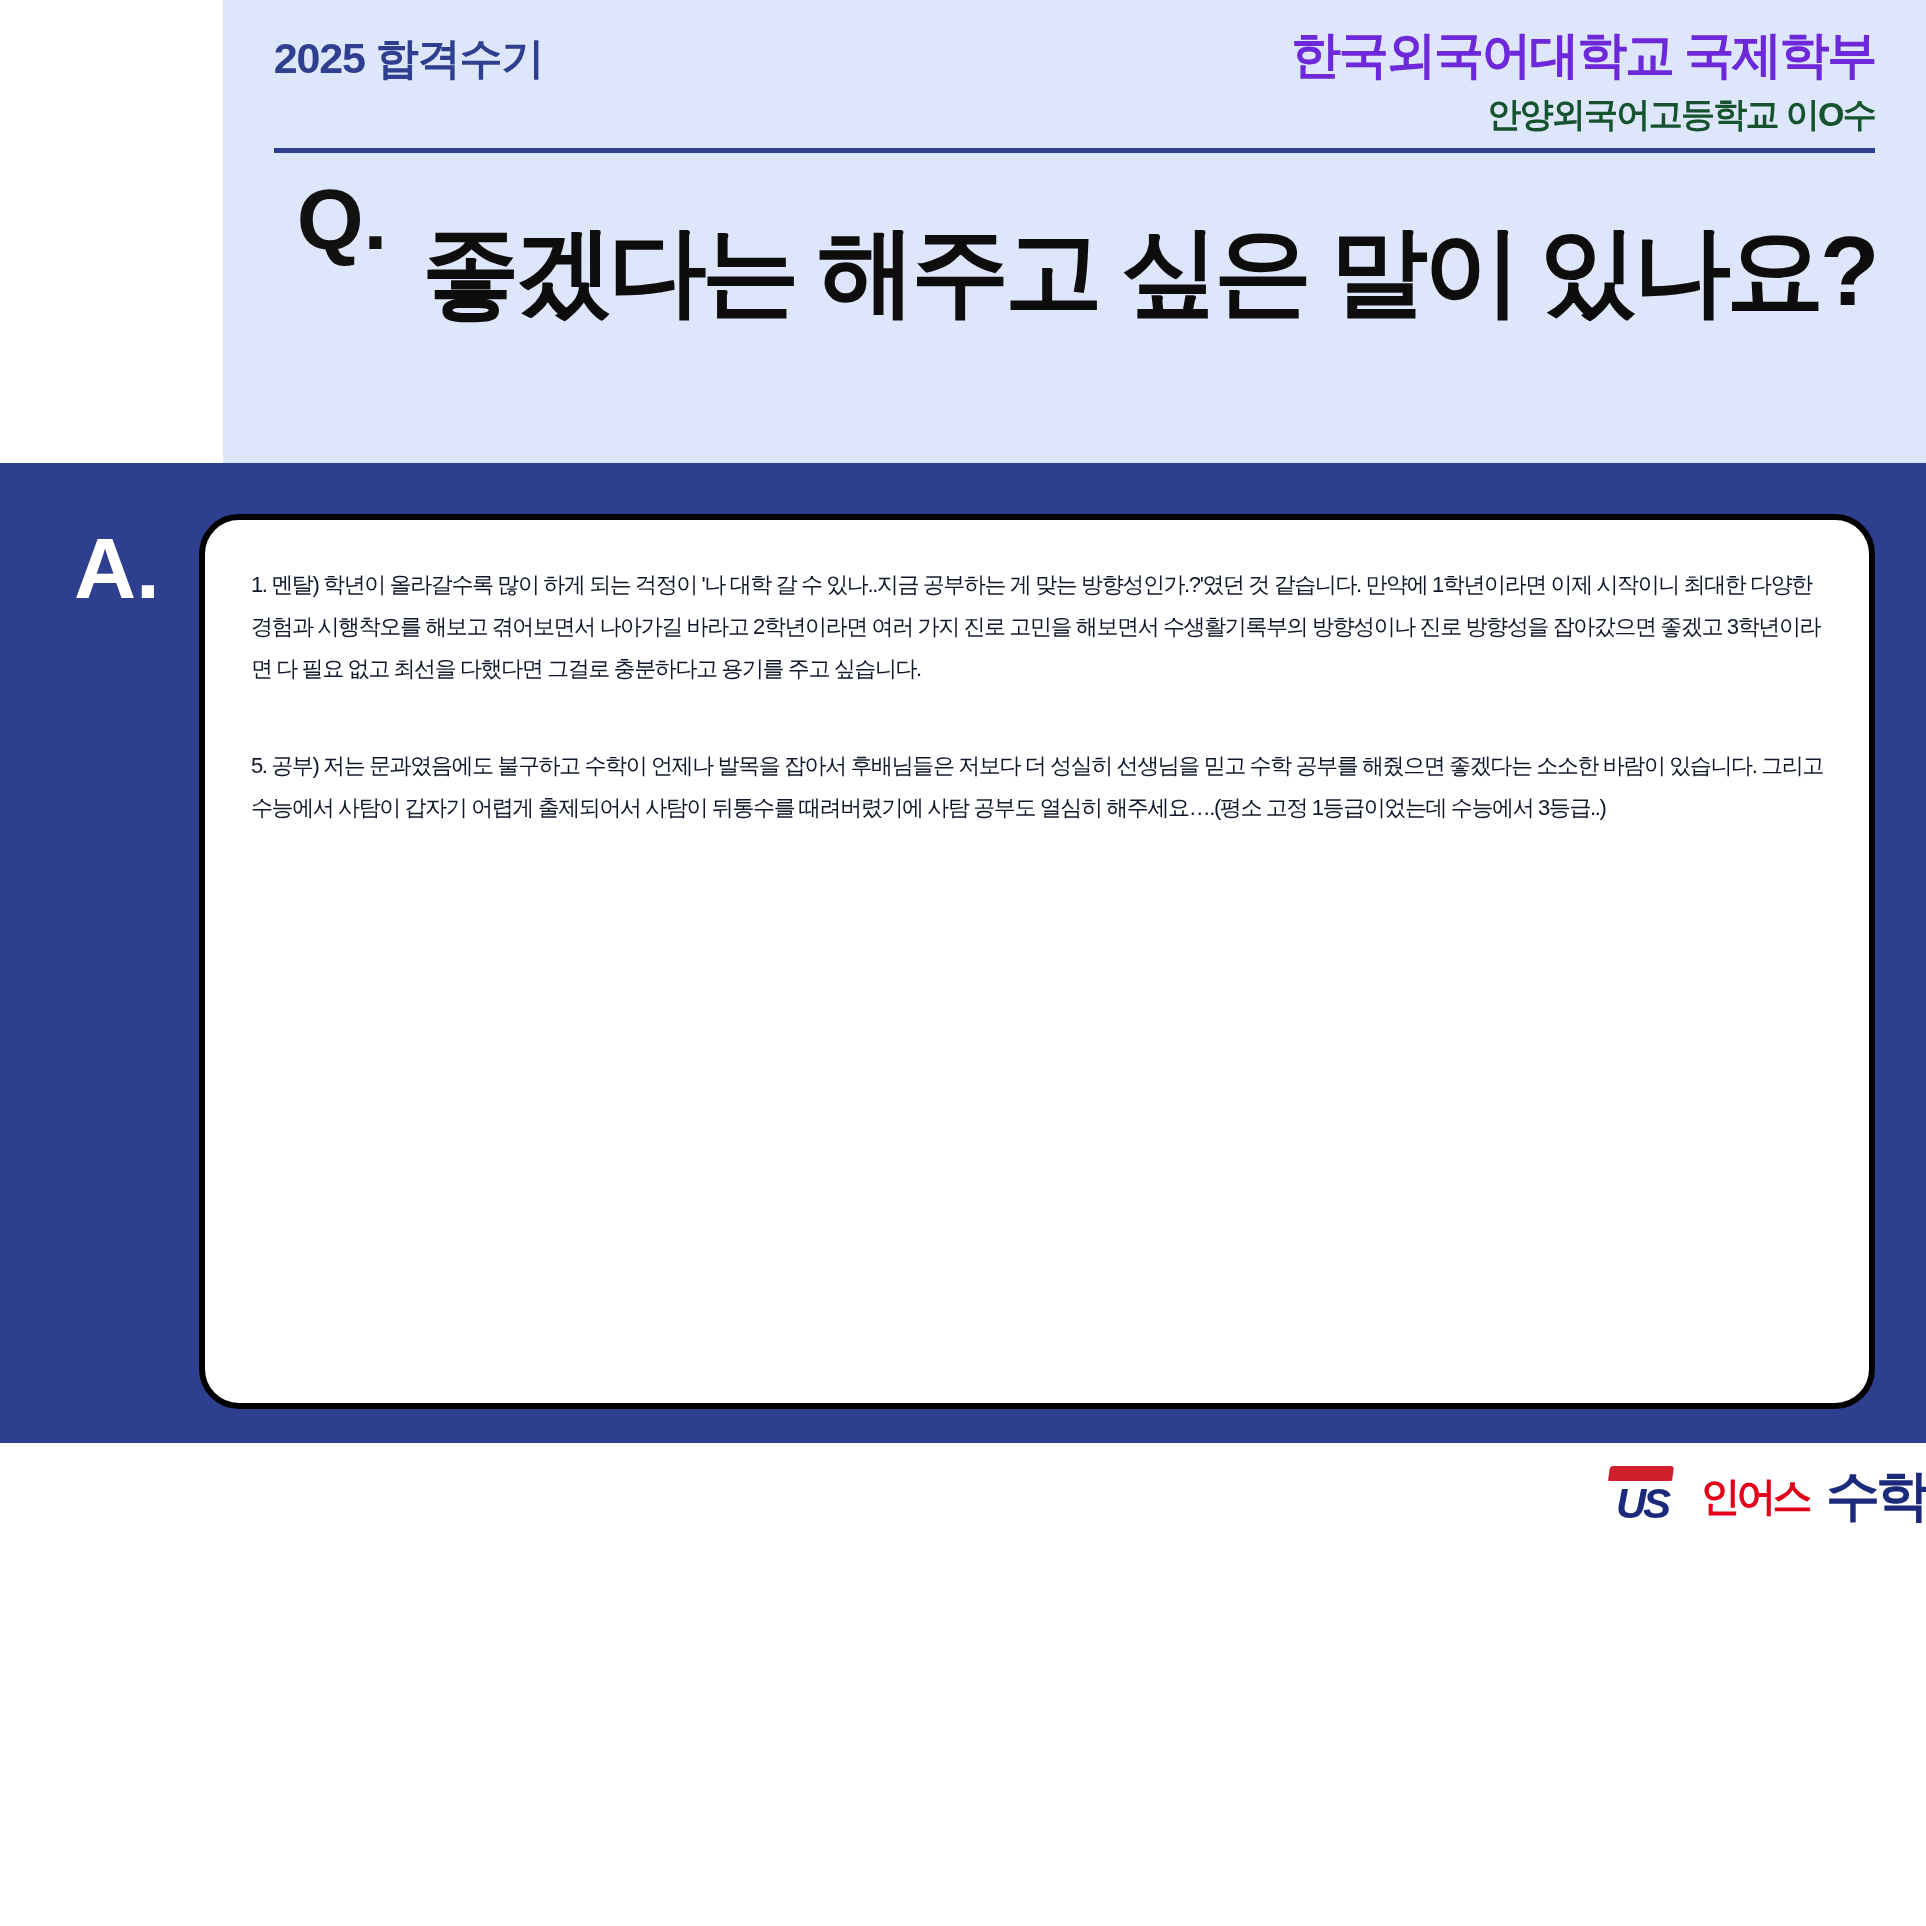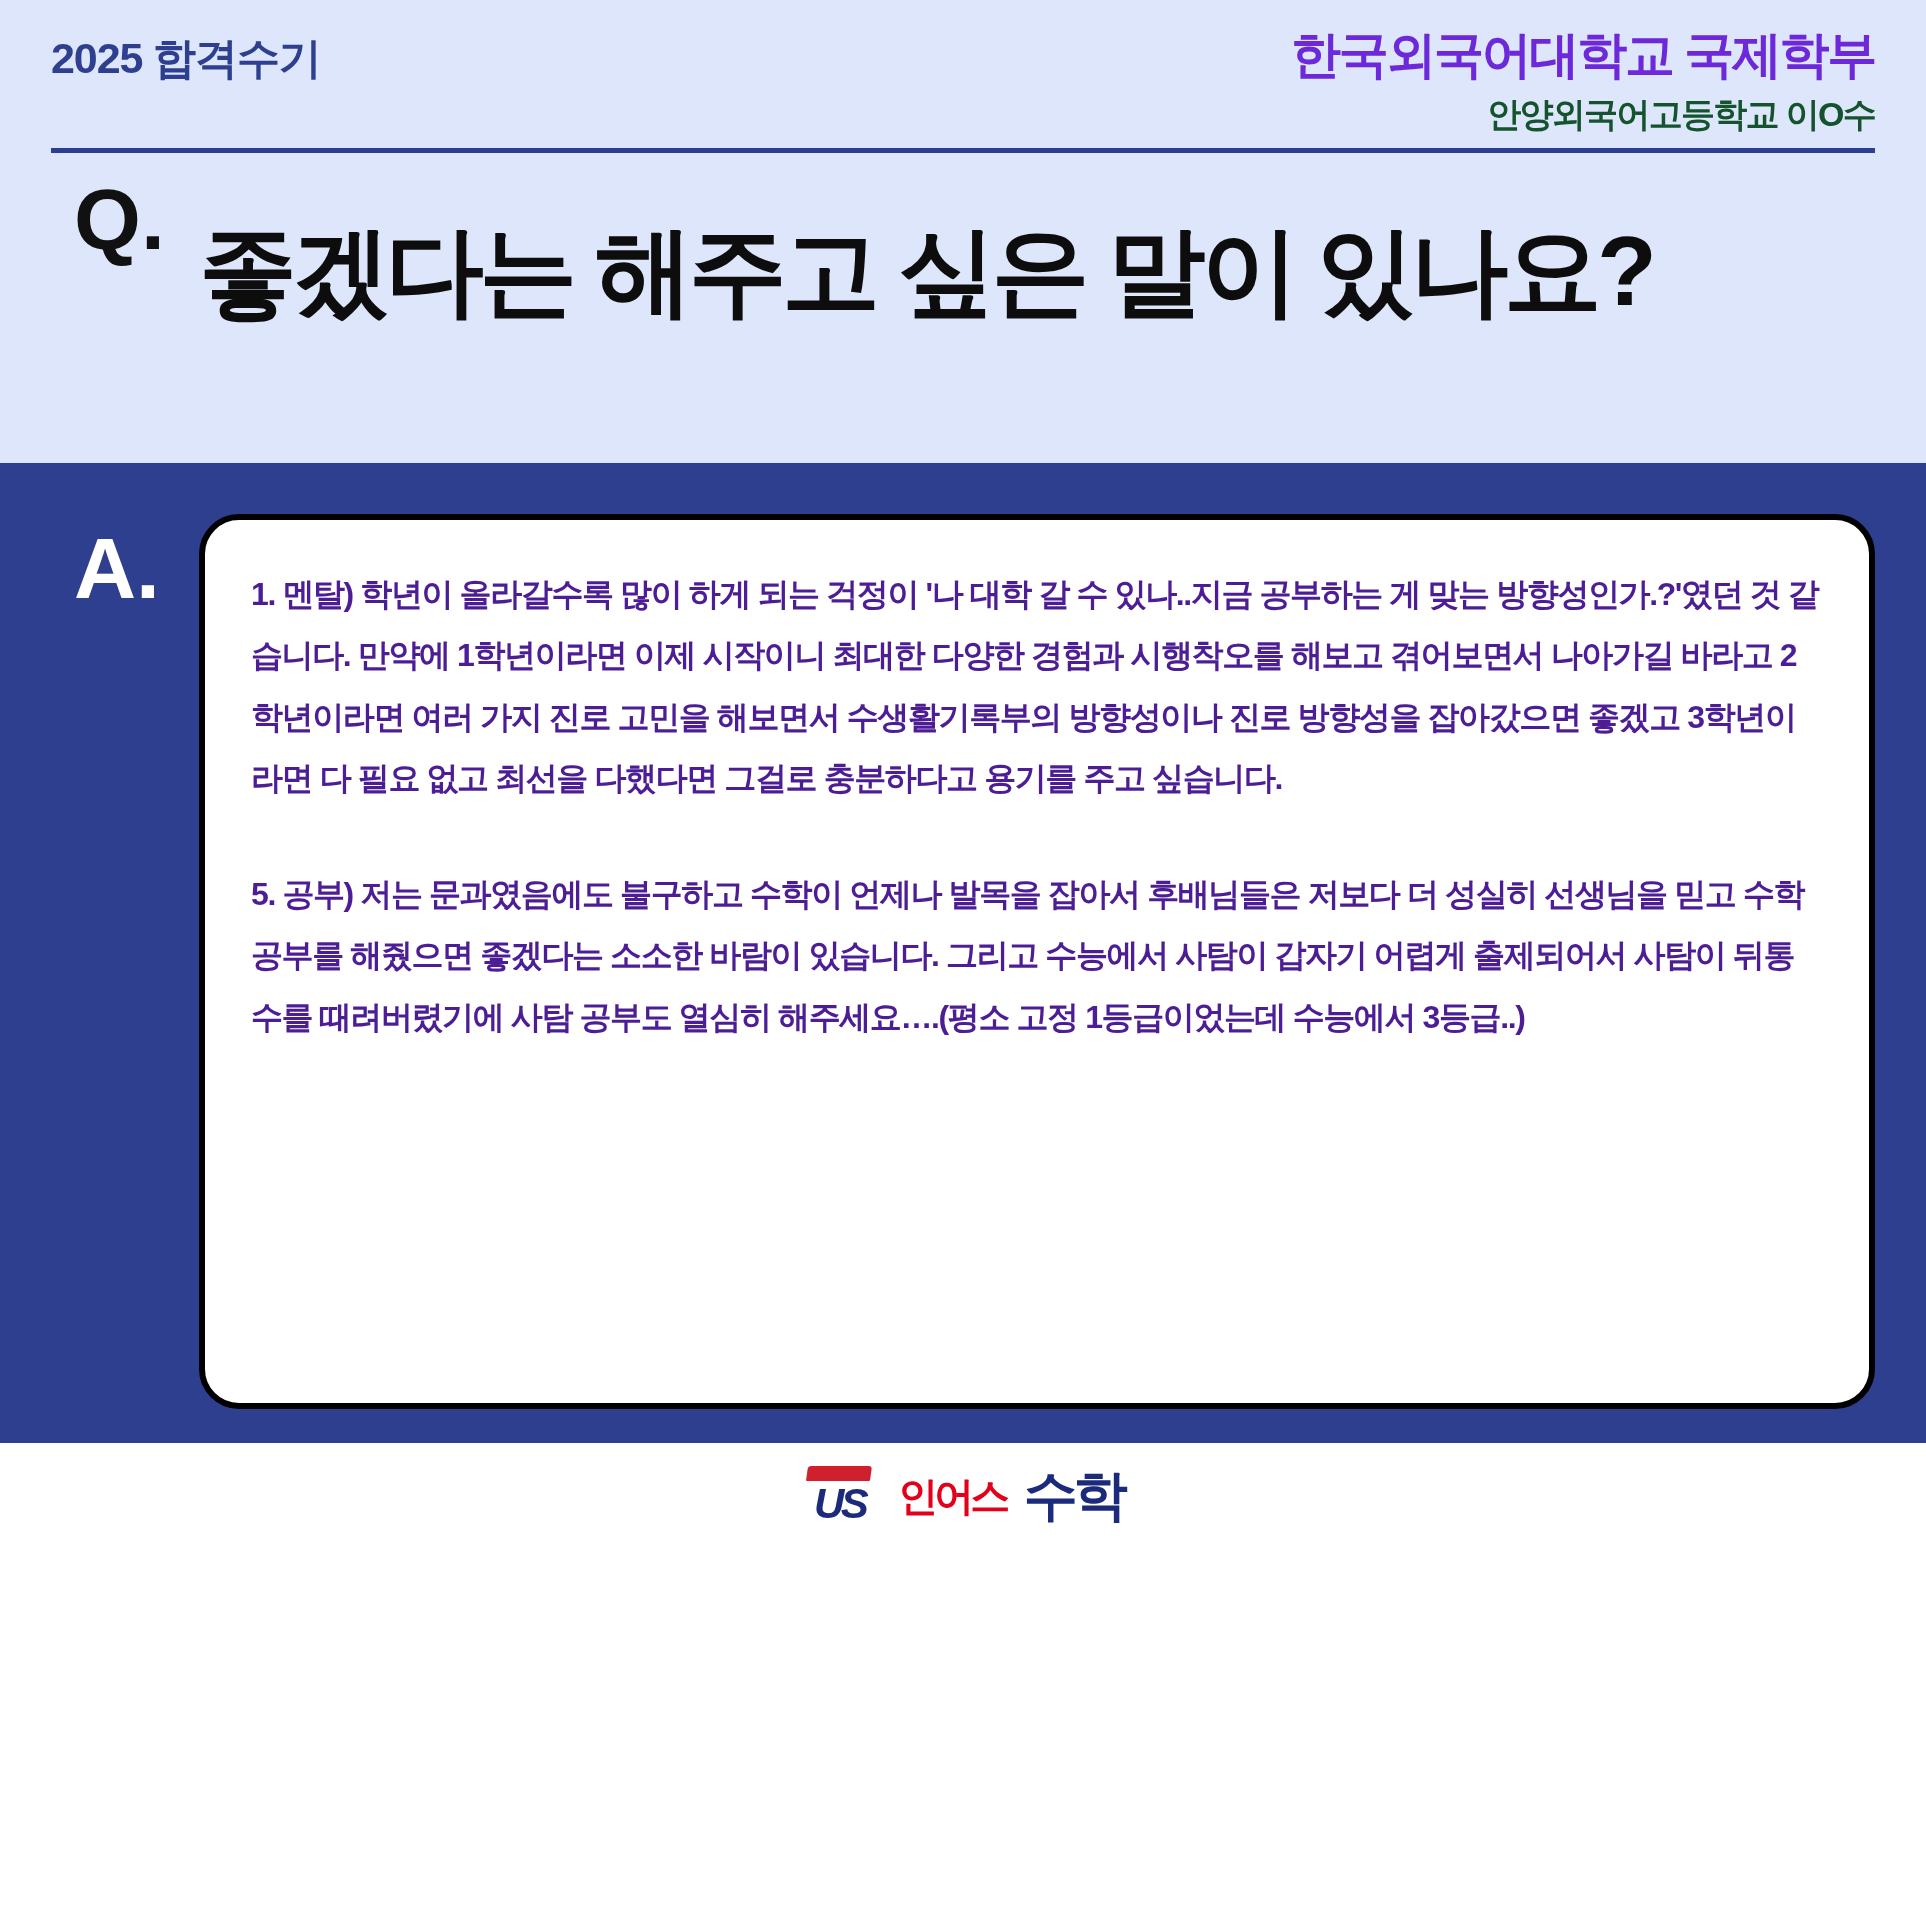--- a/index.html
+++ b/index.html
@@ -11,20 +11,21 @@
     overflow: hidden;
   }
 
   .card {
     position: relative;
     width: 1926px;
     height: 1551px;
     display: flex;
     flex-direction: column;
     background: #ffffff;
+    align-items: flex-end;
   }
 
   
   .top {
     position: relative;
     background: #dde6fa;
     height: 716px;
     padding: 28.5px 51px 0 51px;
   }
 
@@ -115,23 +116,23 @@
   .answer-box {
     flex: 1;
     background: #ffffff;
     border: 6.3px solid #000000;
     border-radius: 40px;
     padding: 44px 46px 40px 46px;
     min-height: 895px;
   }
 
   .answer-p {
-    font-size: 32px;
-    font-weight: bold;
-    color: #4c1d95;
+    font-size: 22px;
+    font-weight: normal;
+    color: #0f172a;
     letter-spacing: -1.4px;
     line-height: 1.92;
   }
 
   .answer-p + .answer-p {
     margin-top: 54px;
   }
 
   
   .footer {

